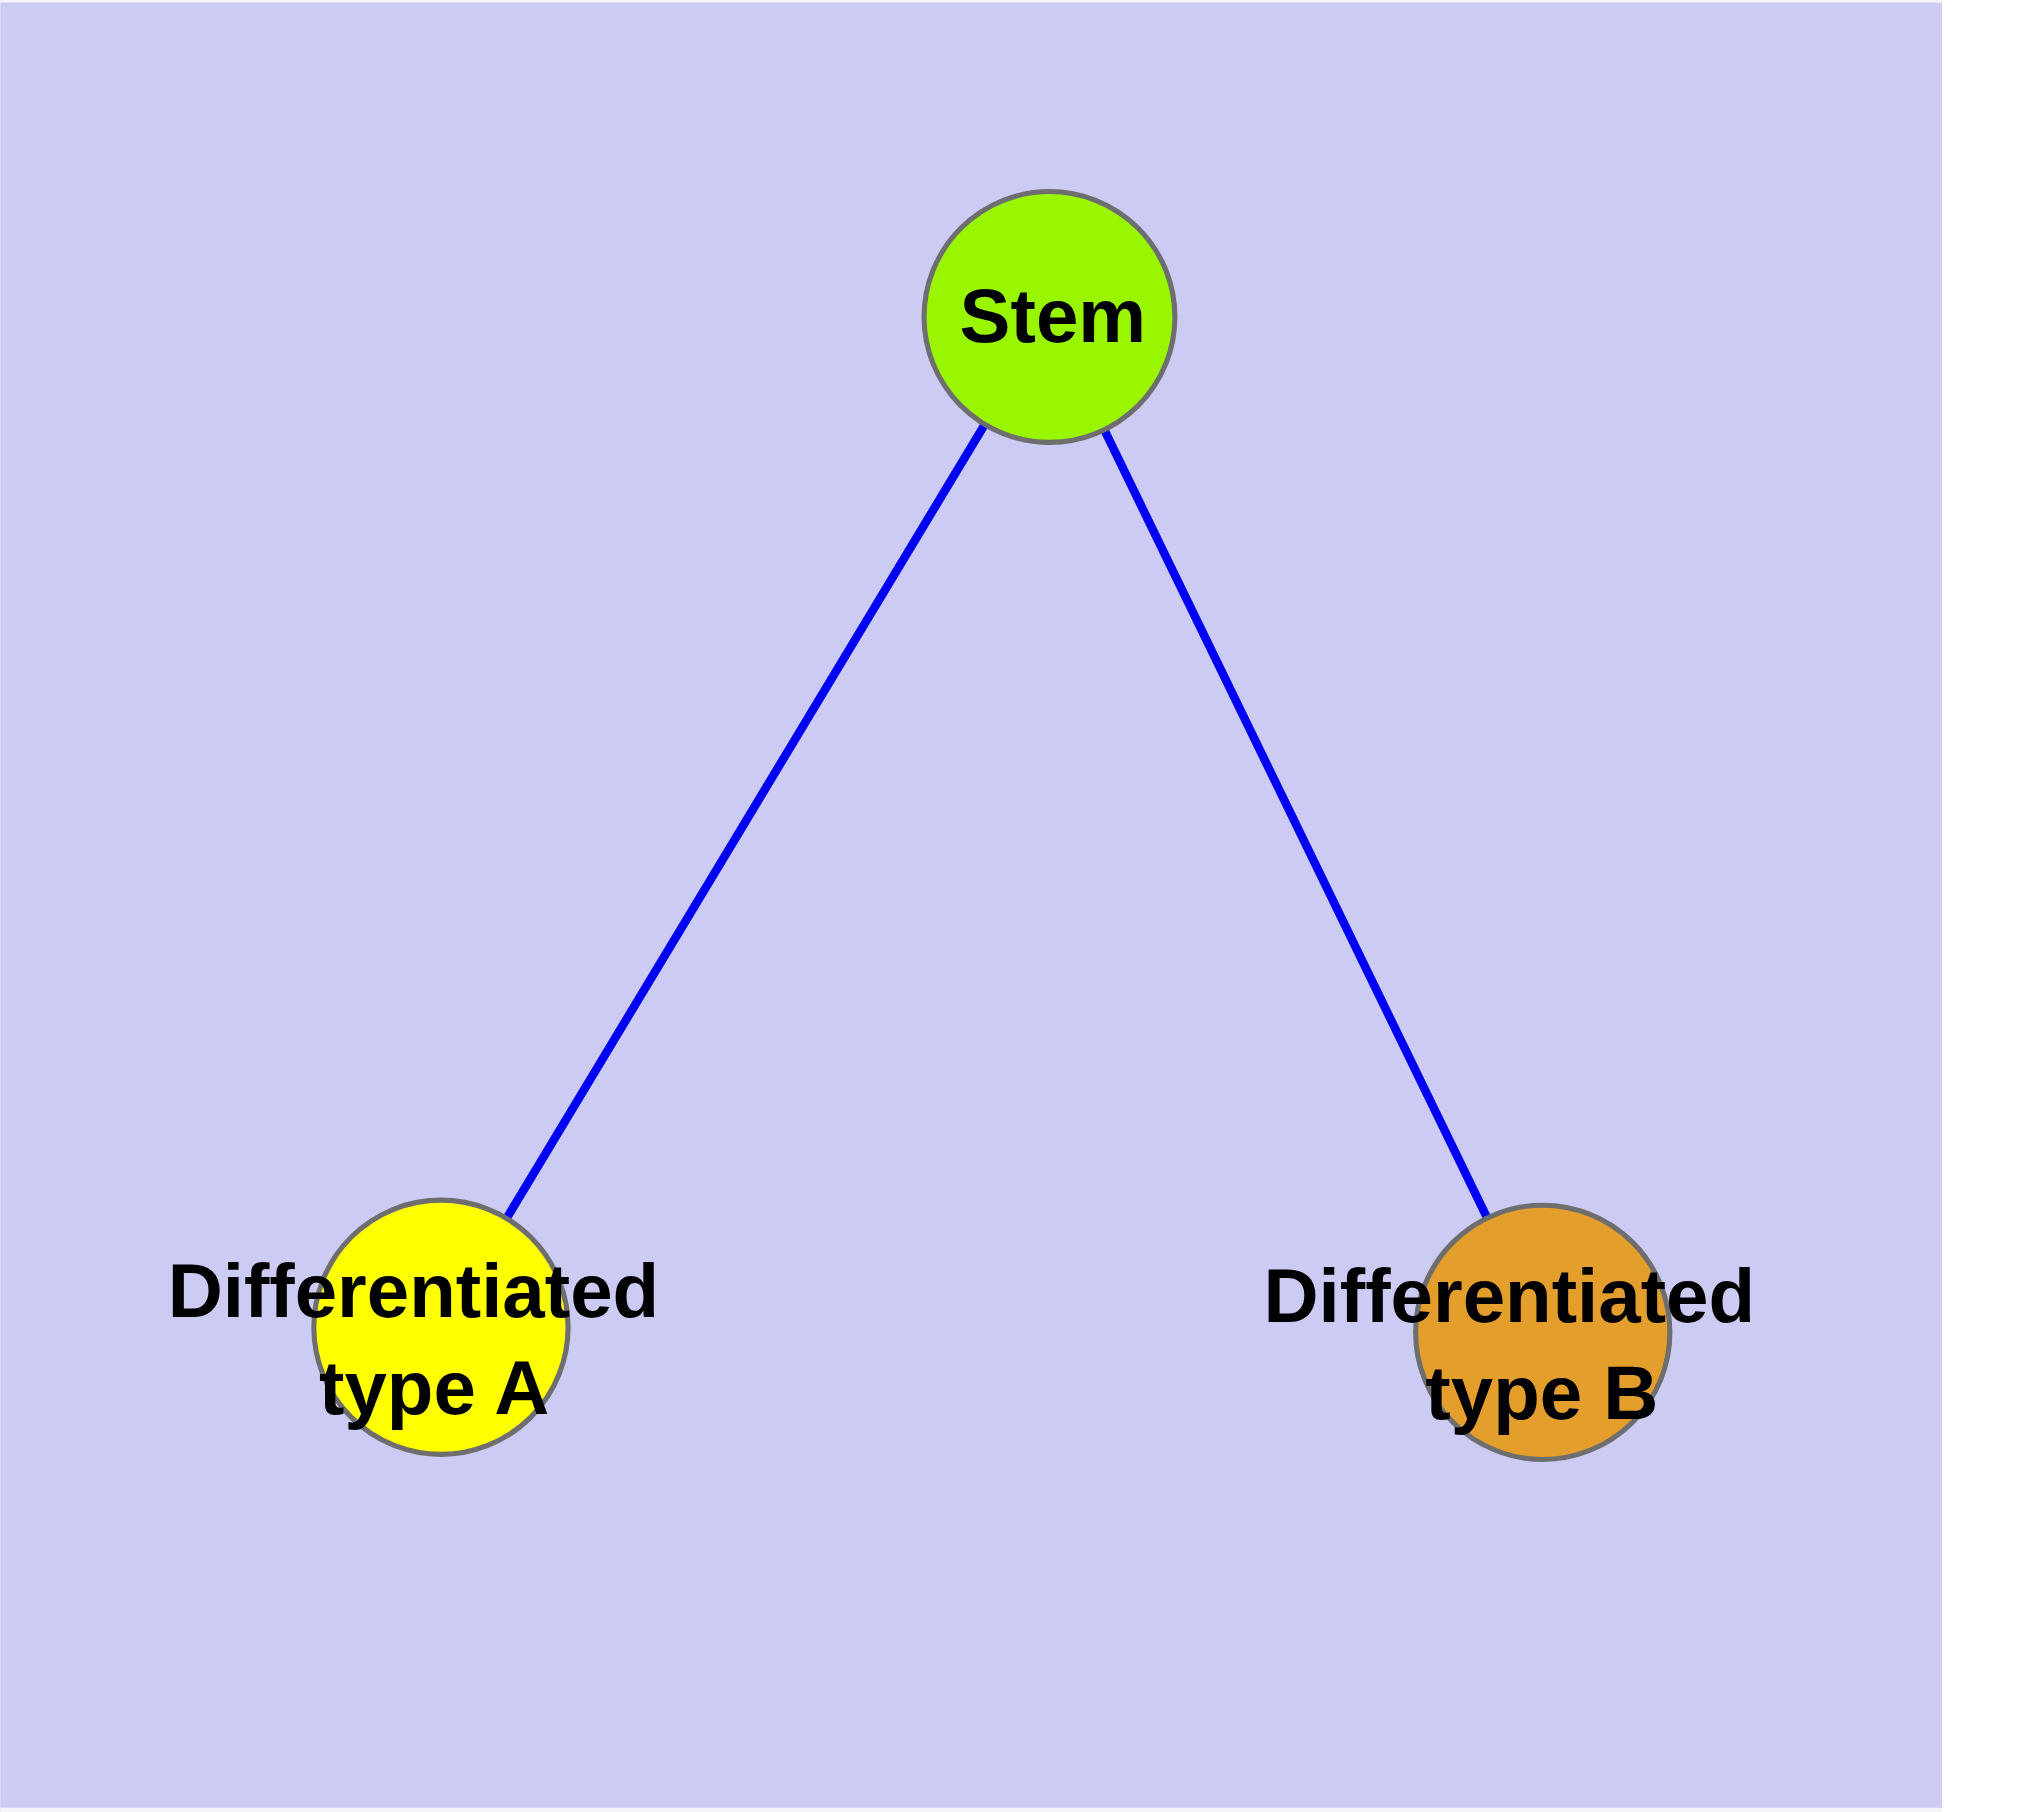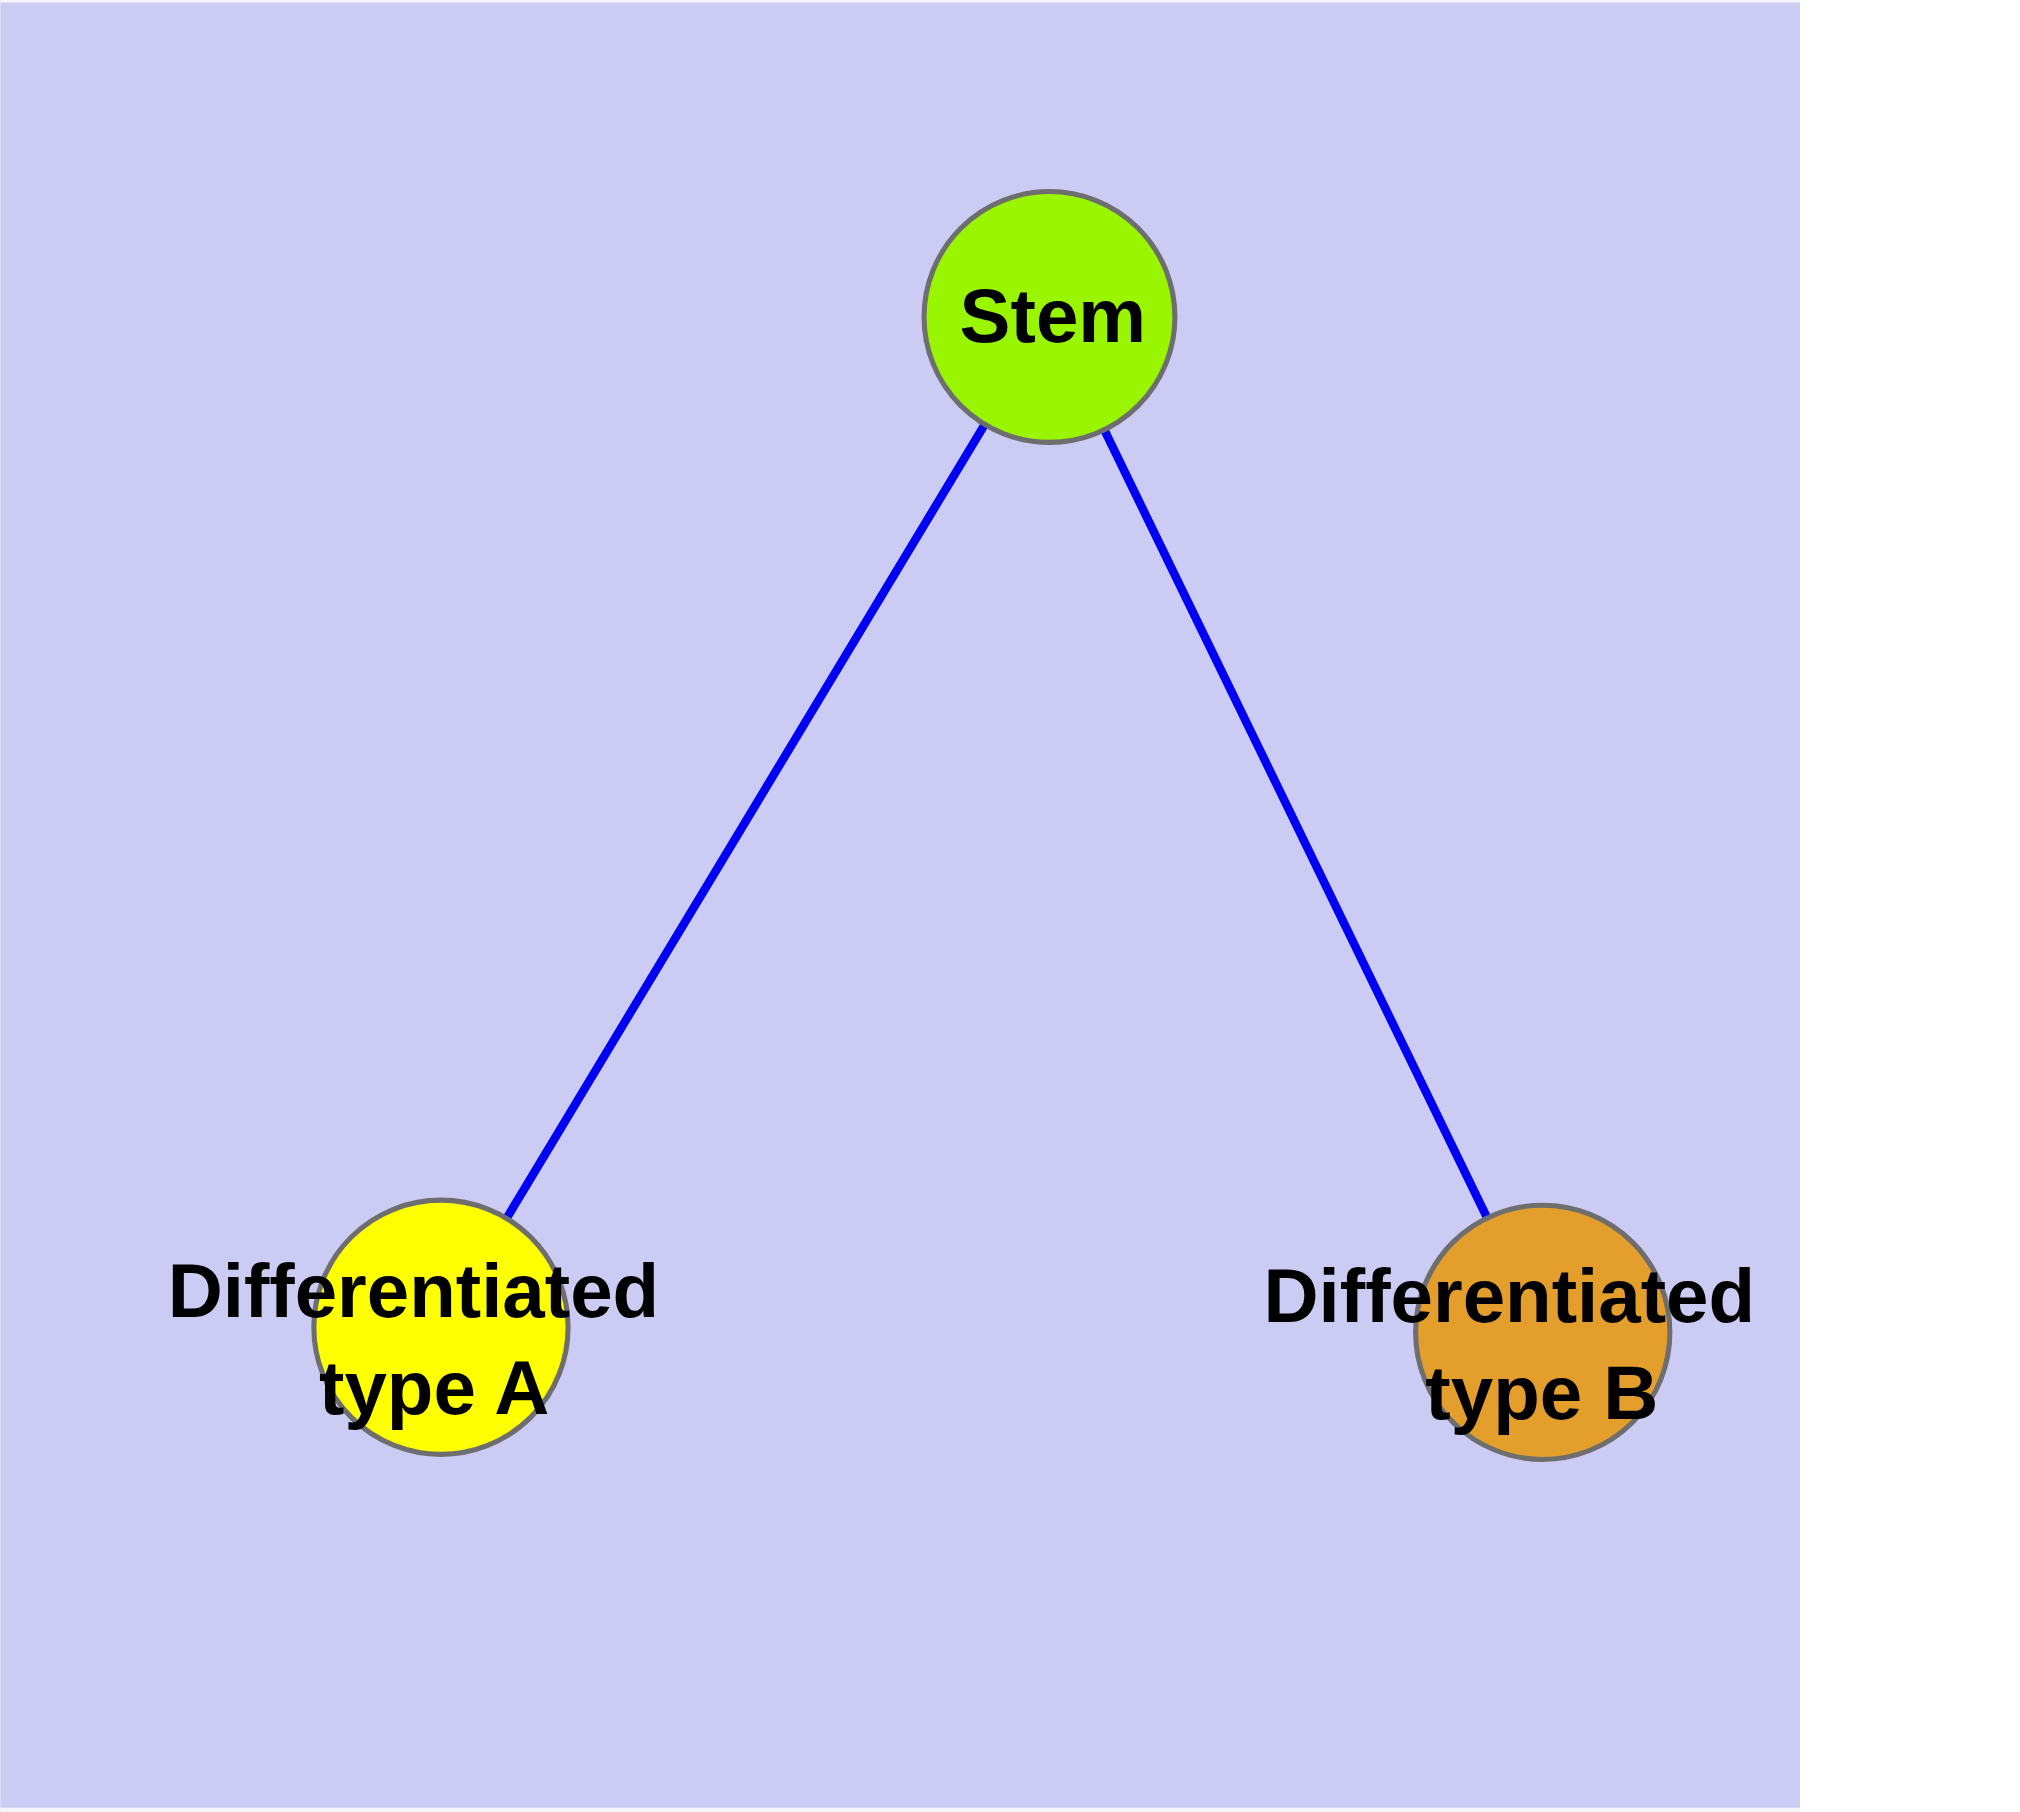--- a/index.html
+++ b/index.html
@@ -2,21 +2,21 @@
 <html style="font-size:13.6px"><head>
 <meta charset="utf-8">
 <style>
   html, body {
     margin: 0;
     padding: 0;
     background: #ffffff;
   }
   .canvas {
     position: relative;
-    width: 1800px;
+    width: 1942px;
     height: 1812px;
     overflow: hidden;
   }
   .canvas svg {
     display: block;
     width: 2021px;
     height: 1812px;
   }
   text.node-label {
     font-family: "Liberation Sans", sans-serif;

